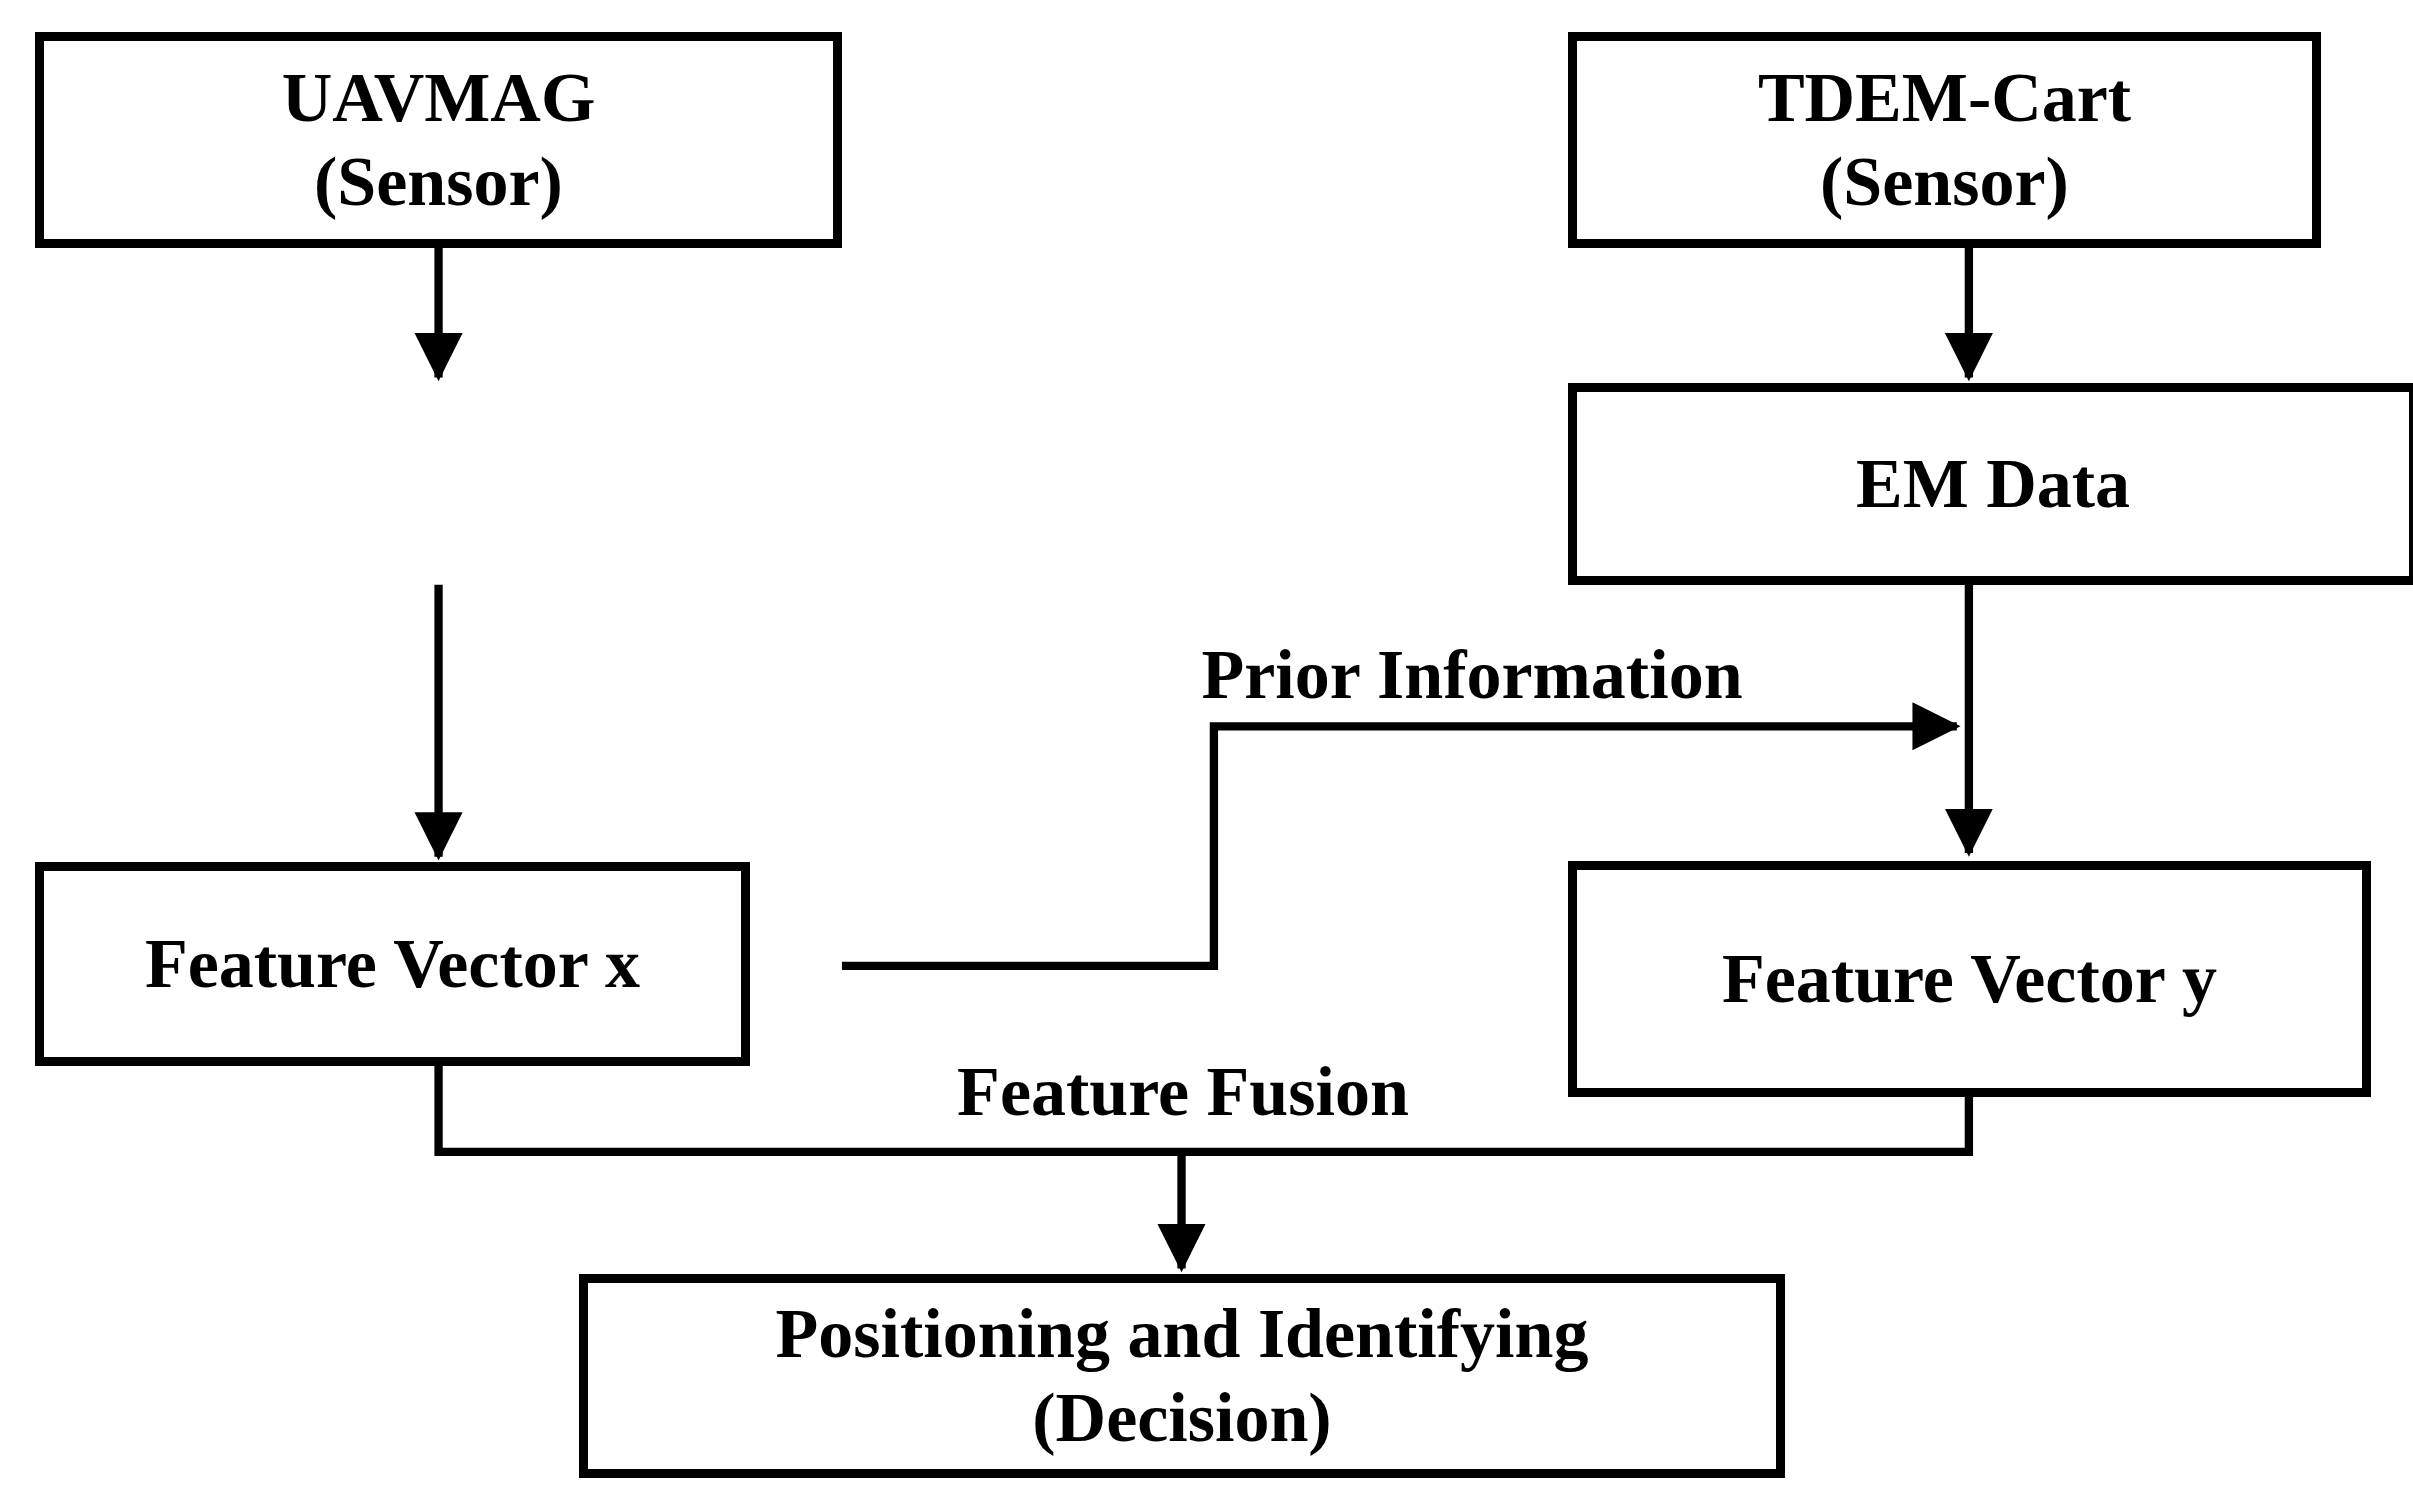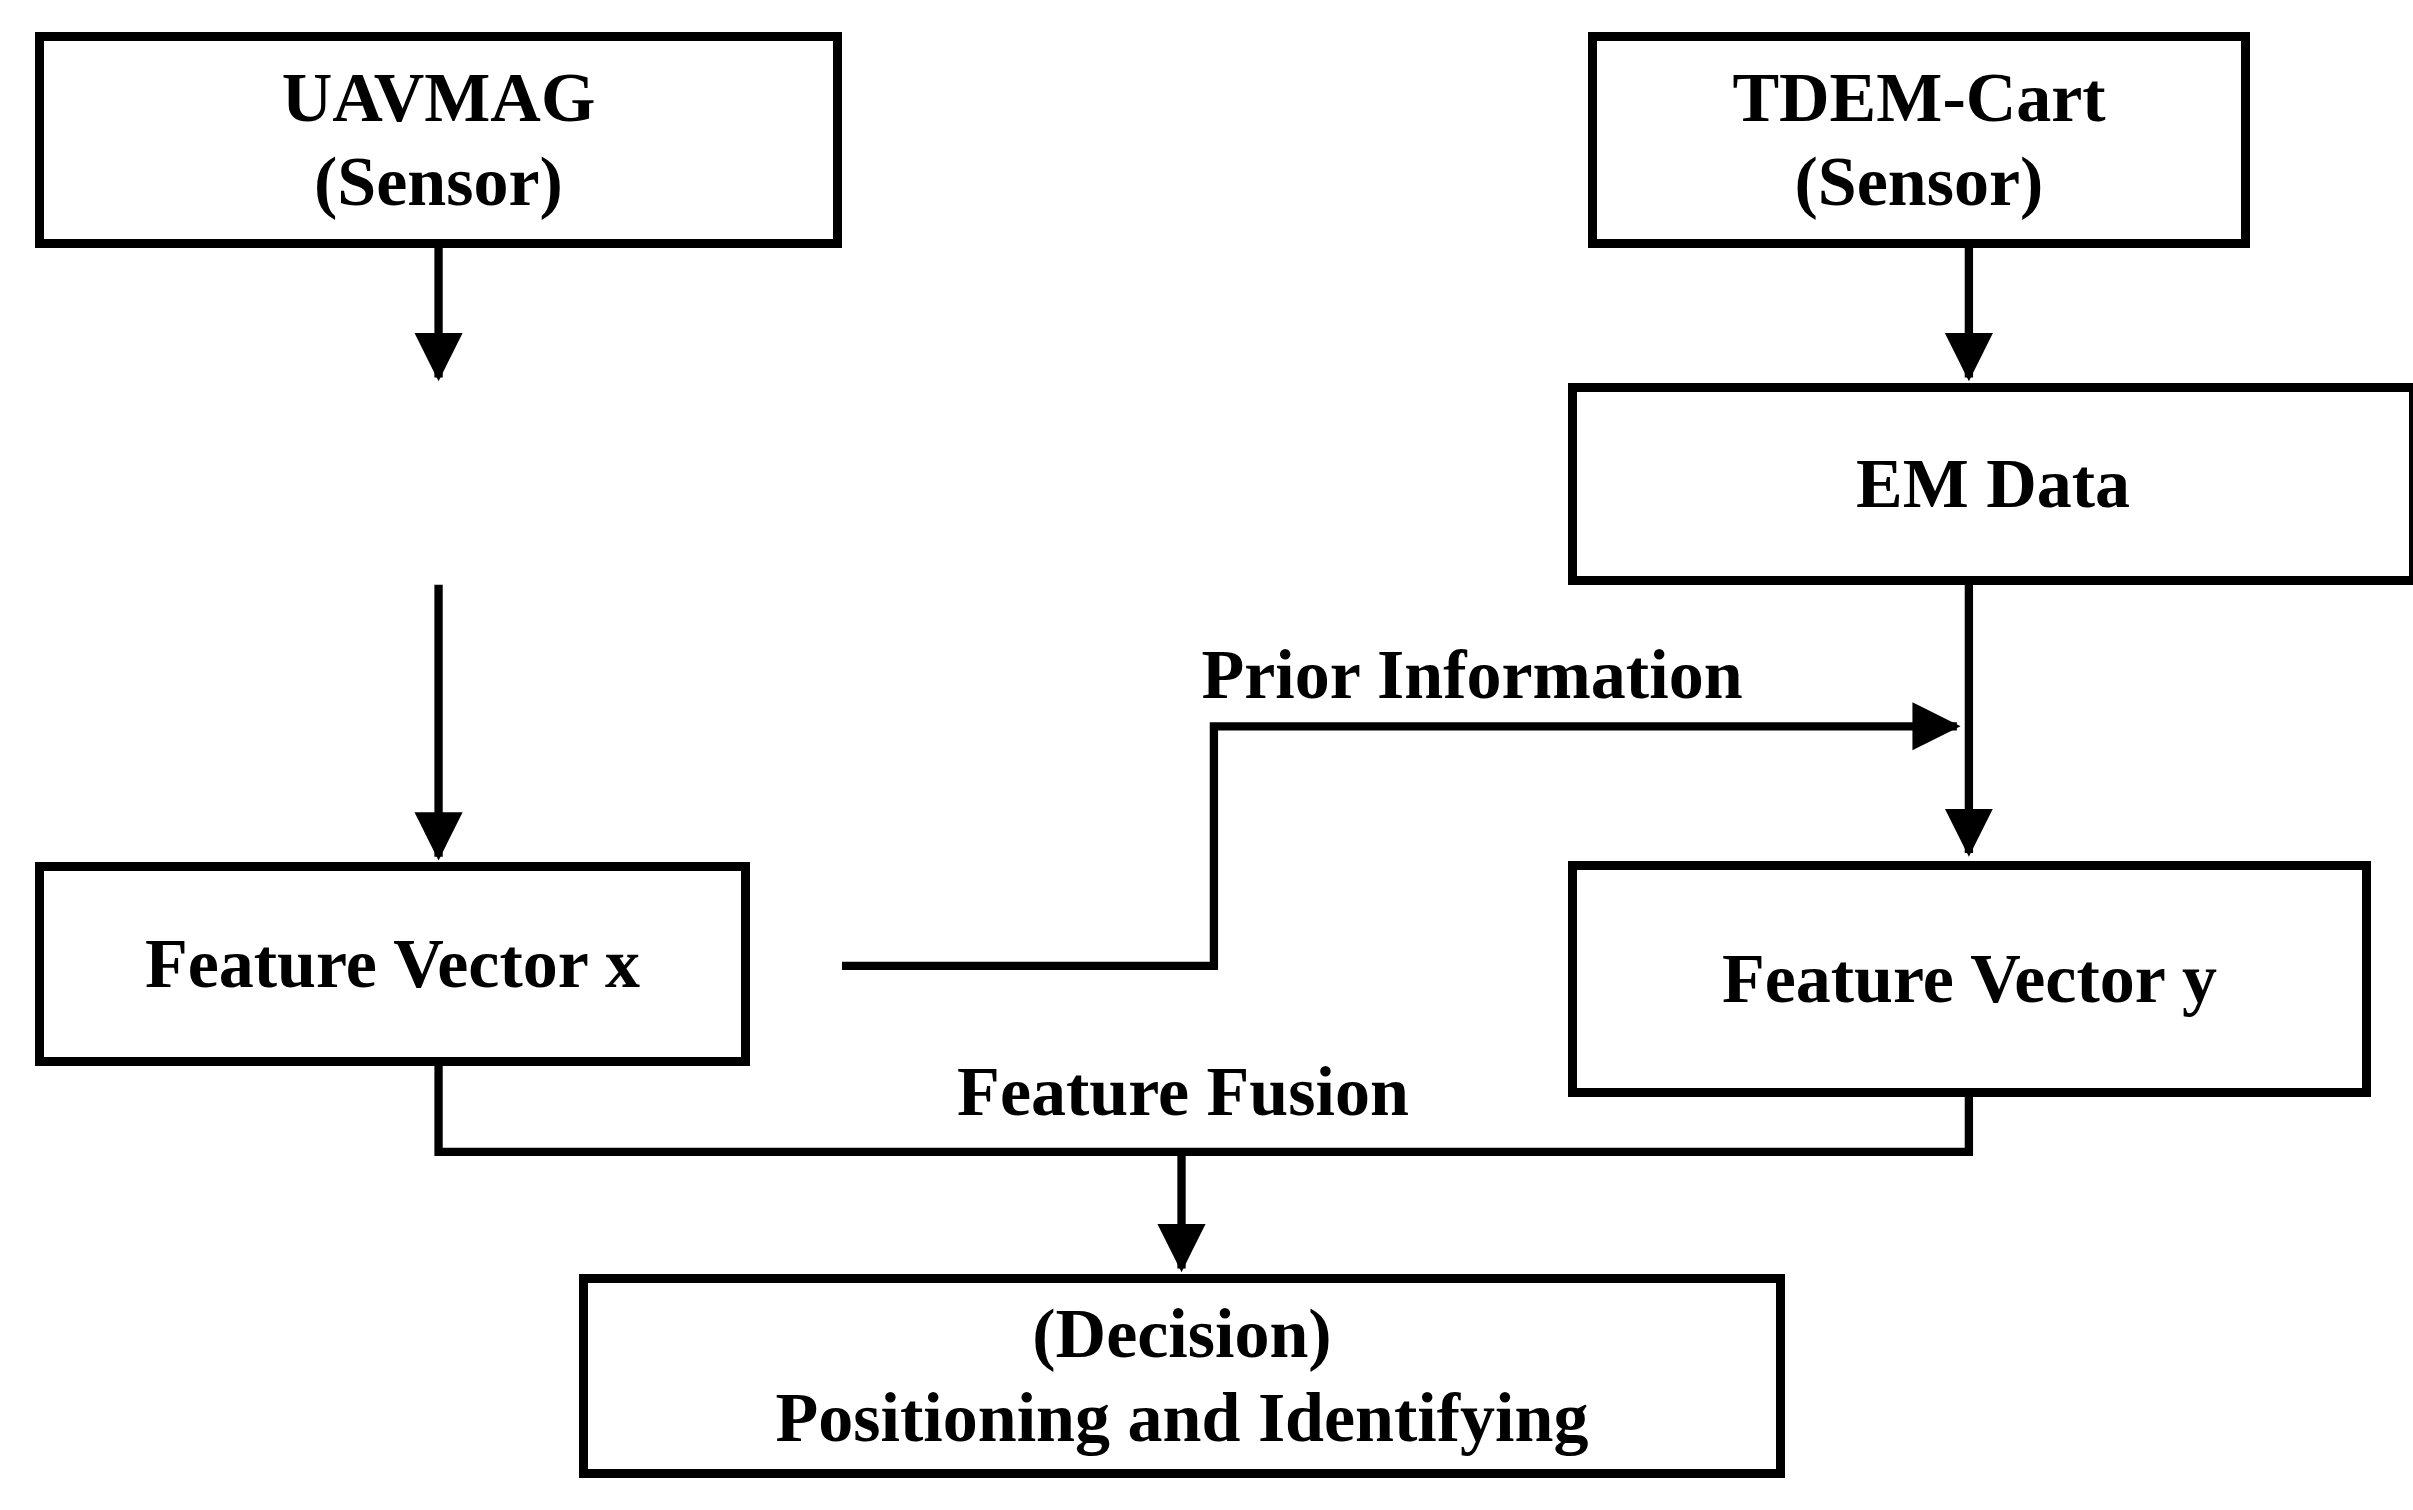--- a/index.html
+++ b/index.html
@@ -41,21 +41,21 @@
   .node span { display: block; }
   .edge-label {
     position: absolute;
     transform: translate(-50%, -50%);
     font-weight: bold;
     font-size: 70px;
     line-height: 1;
     white-space: nowrap;
   }
   #node-uavmag     { left: 35px;   top: 32px;   width: 807px;  height: 216px; }
-  #node-tdem-cart  { left: 1568px; top: 32px;   width: 662px;  height: 216px; margin-left: 20px; }
+  #node-tdem-cart  { left: 1568px; top: 32px;   width: 753px;  height: 216px; }
   #node-magnetic   { left: 35px;   top: 383px;  width: 807px;  height: 202px; }
   #node-em         { left: 1568px; top: 383px;  width: 850px;  height: 202px; }
   #node-fvx        { left: 35px;   top: 862px;  width: 715px;  height: 204px; }
   #node-fvy        { left: 1568px; top: 861px;  width: 803px;  height: 236px; }
   #node-decision   { left: 579px;  top: 1274px; width: 1206px; height: 204px; }
   #label-prior-information { left: 1472px; top: 675px; }
   #label-feature-fusion    { left: 1183px; top: 1092px; }
 </style>
 </head>
 <body>
@@ -101,22 +101,22 @@
 
   <div class="node" id="node-fvx">
     <span>Feature Vector x</span>
   </div>
 
   <div class="node" id="node-fvy">
     <span>Feature Vector y</span>
   </div>
 
   <div class="node" id="node-decision">
+    <span>Positioning and Identifying</span>
     <span>(Decision)</span>
-    <span>Positioning and Identifying</span>
   </div>
 
   <div class="edge-label" id="label-prior-information">Prior Information</div>
 
   <div class="edge-label" id="label-feature-fusion">Feature Fusion</div>
 
 </div>
 
 
 </body></html>

